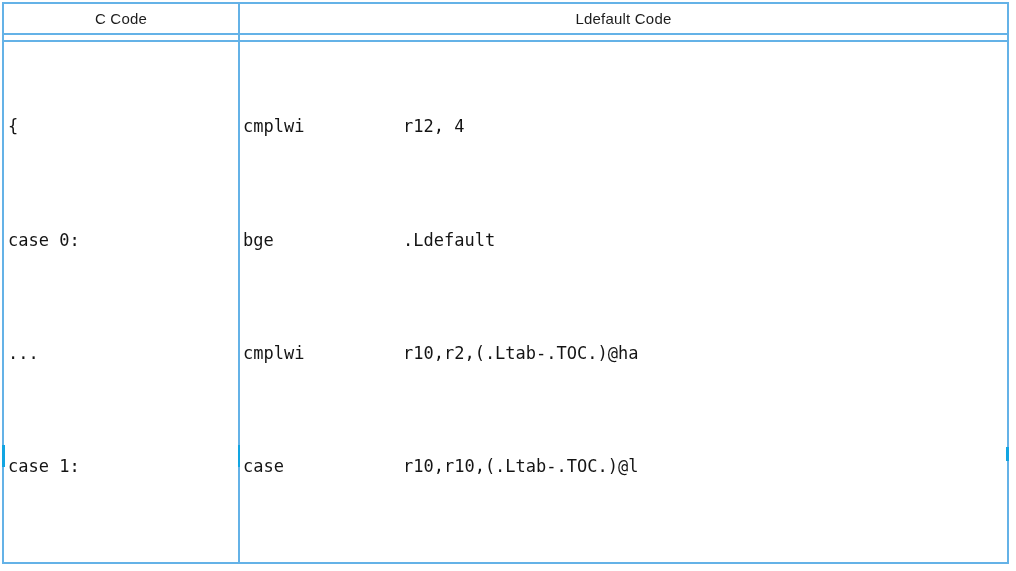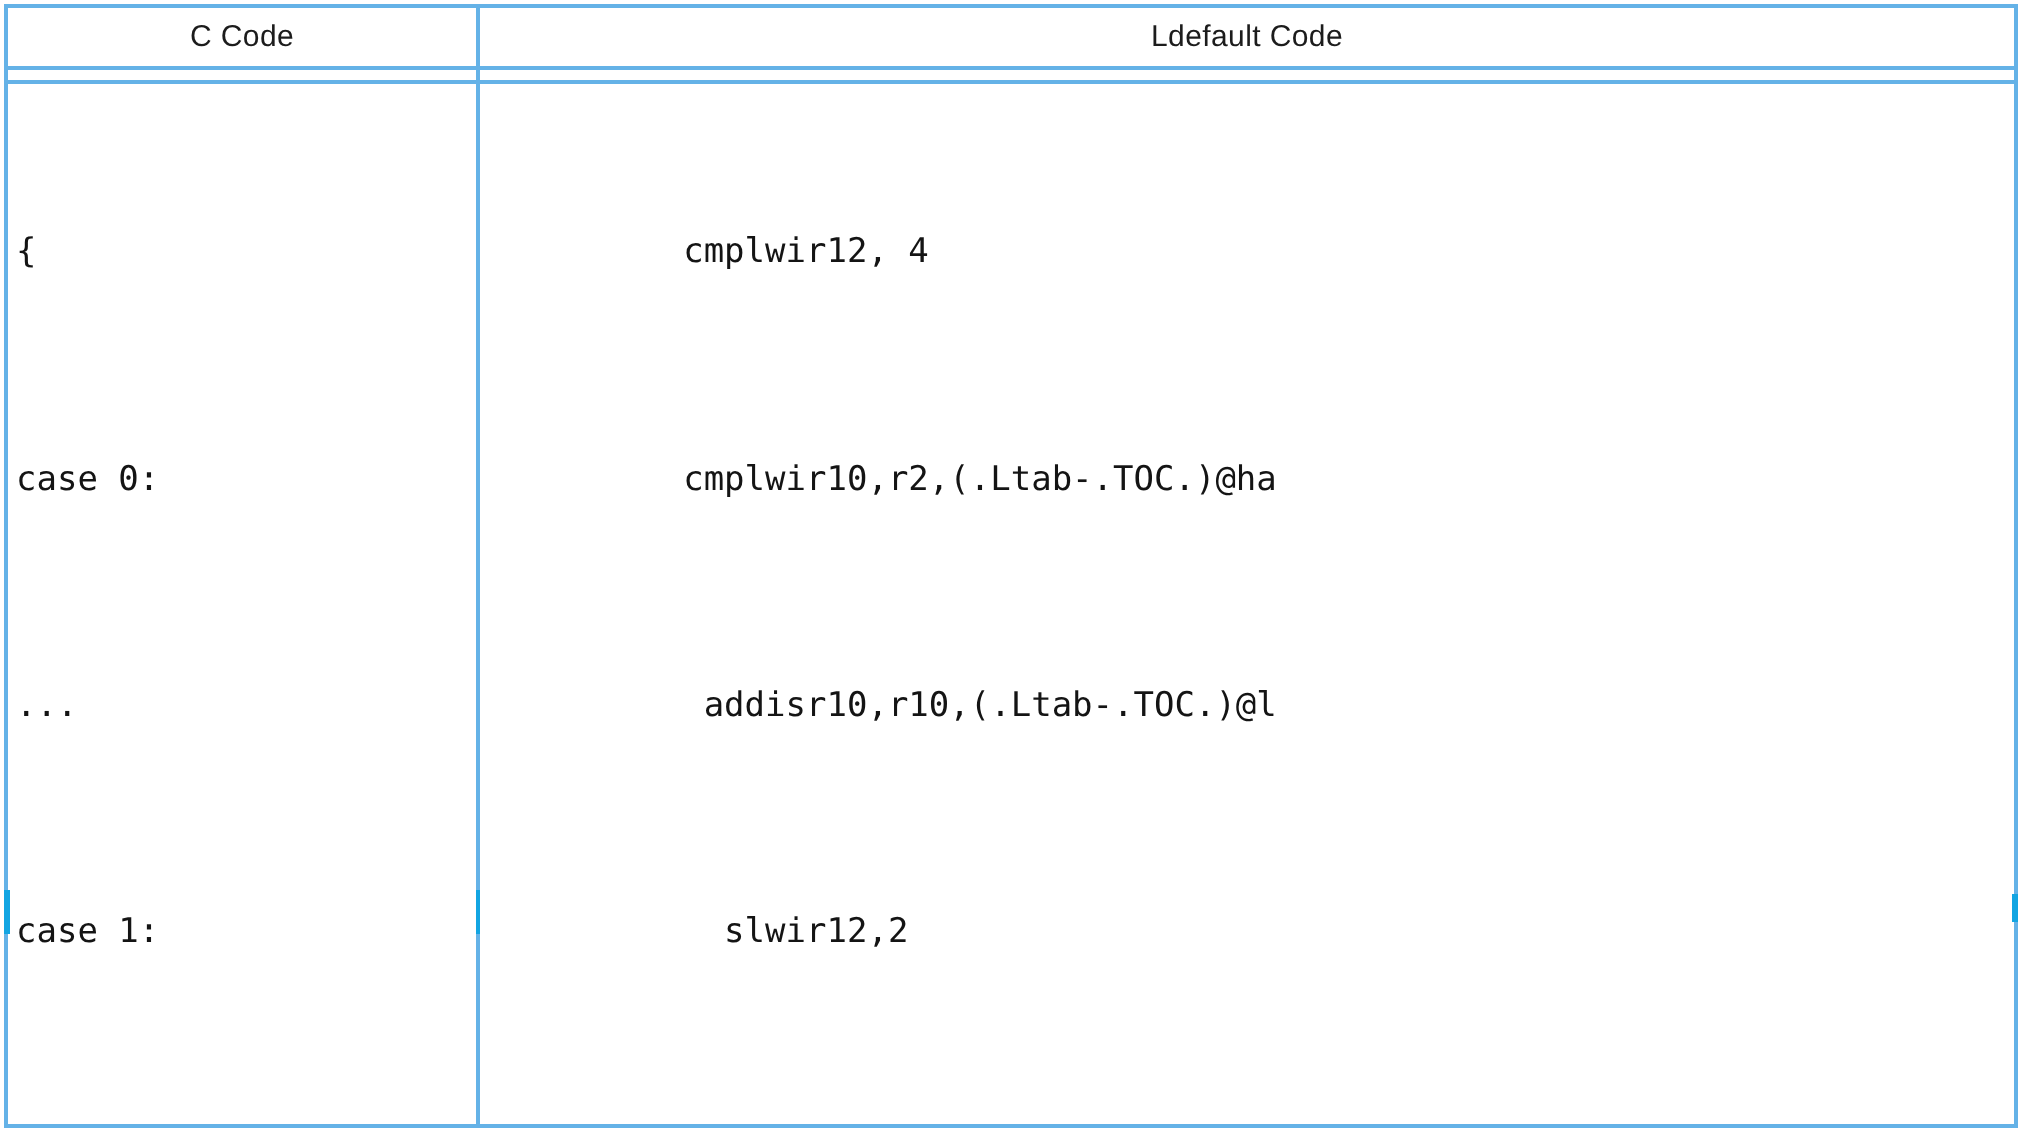--- a/index.html
+++ b/index.html
@@ -52,21 +52,21 @@
     position:absolute;
     top:29px;
     font-family:"DejaVu Sans Mono", monospace;
     font-size:17px;
     color:#141414;
     line-height:37.7px;
     white-space:pre;
   }
   .c-col   { left:4px; width:228px; }
   .asm-col { left:239px; right:4px; }
-  .asm-row { display:flex;text-align:right; }
+  .asm-row { display:flex; }
   .asm-row .mnemonic { display:inline-block; width:160px; }
   .asm-row .operands { display:inline-block; }
 
   
   .row-break {
     position:absolute;
     width:3px; height:22px;
     background:var(--break-c, #12a5e2);
   }
   .rb-left    { left:-2px;  top:441px; }
@@ -97,22 +97,23 @@
     
     
     
     
     
     
   </div>
 
   <div class="code-col asm-col">
     <div class="asm-row"><span class="mnemonic">cmplwi</span><span class="operands">r12, 4</span></div>
+    <div class="asm-row"><span class="mnemonic">bge</span><span class="operands">.Ldefault</span></div>
     <div class="asm-row"><span class="mnemonic">cmplwi</span><span class="operands">r10,r2,(.Ltab-.TOC.)@ha</span></div>
-    <div class="asm-row"><span class="mnemonic">addis</span><span class="operands">r10,r10,(.Ltab-.TOC.)@l</span></div>
+    <div class="asm-row"><span class="mnemonic">case</span><span class="operands">r10,r10,(.Ltab-.TOC.)@l</span></div>
     <div class="asm-row"><span class="mnemonic">slwi</span><span class="operands">r12,2</span></div>
     
     
     
     
     
     
     
     
     

